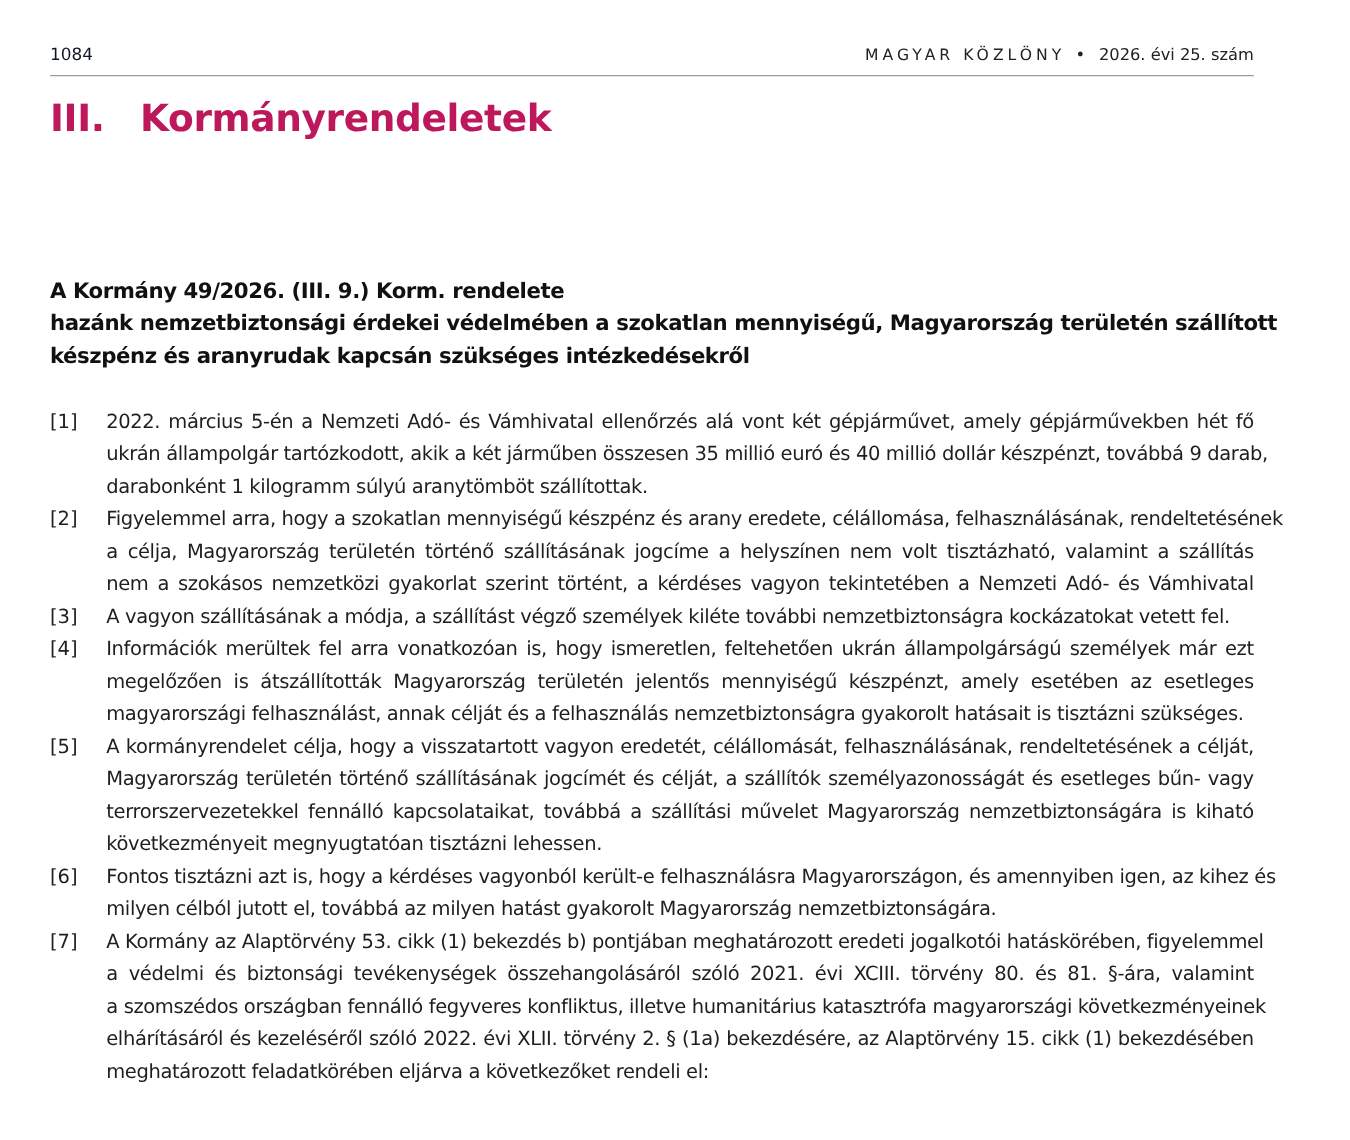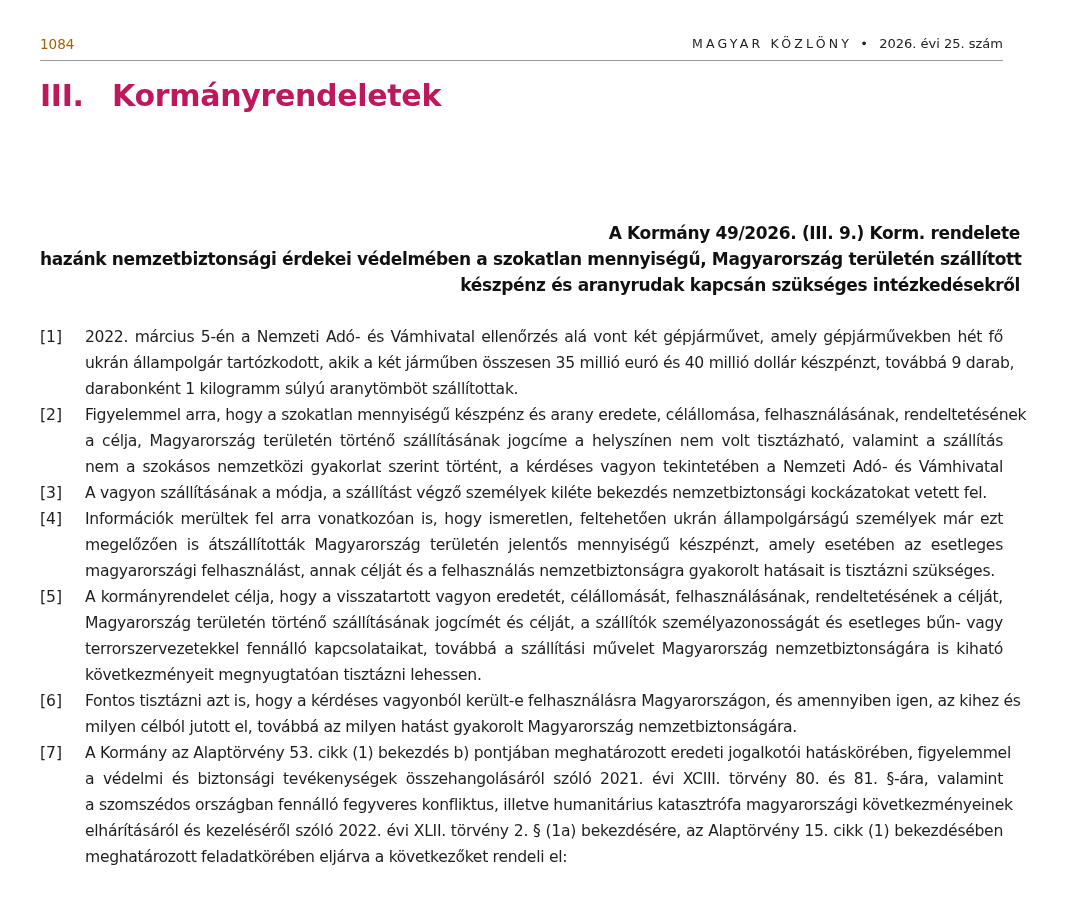--- a/index.html
+++ b/index.html
@@ -5,40 +5,40 @@
   html, body { margin: 0; padding: 0; background: #ffffff; }
   body {
     width: 1080px; height: 912px; overflow: hidden; position: relative;
     font-family: "DejaVu Sans", sans-serif; color: #1a1a1a;
   }
   .header {
     position: absolute; left: 40px; top: 34px; width: 963px; height: 26px;
     border-bottom: 1.5px solid #9a9a9a;
   }
   .page-num {
-    position: absolute; left: 0; top: 2px; font-size: 13.5px; color: #a16207;
+    position: absolute; left: 0; top: 2px; font-size: 13.5px; color: #0f172a;
   }
   .masthead {
     position: absolute; right: 0; top: 2px; font-size: 13px; color: #222;
     white-space: nowrap;
   }
   .masthead .pub { letter-spacing: 3.2px; font-size: 12.5px; }
   .masthead .dot { margin: 0 7px 0 4px; }
   .section-title {
     position: absolute; left: 40px; top: 78px; margin: 0;
     font-size: 30px; font-weight: bold; color: #be185d; white-space: nowrap;
     letter-spacing: -0.3px;
   }
   .section-title .num { display: inline-block; width: 72px; }
   .decree-title {
     position: absolute; left: 40px; top: 220px; width: 980px; margin: 0;
     font-size: 17px; font-weight: bold; line-height: 26px; color: #111;
     letter-spacing: -0.35px;
   }
-  .decree-title div { white-space: nowrap; text-align: right; }
+  .decree-title div { white-space: nowrap; }
   .paras {
     position: absolute; left: 40px; top: 324px; width: 963px;
   }
   .para { display: flex; font-size: 15.6px; line-height: 26px; color: #1e1e1e; }
   .para .pnum { width: 45px; flex: 0 0 45px; }
   .para .ptext { width: 918px; text-align: justify; letter-spacing: -0.3px; }
   .para .ptext span.line { display: block; text-align: justify; text-align-last: justify; white-space: nowrap; }
   .para .ptext span.line.last { text-align-last: left; }
 </style>
 </head>
@@ -76,21 +76,21 @@
       <div class="pnum">[2]</div>
       <div class="ptext">
         <span class="line">Figyelemmel arra, hogy a szokatlan mennyiségű készpénz és arany eredete, célállomása, felhasználásának, rendeltetésének</span>
         <span class="line">a célja, Magyarország területén történő szállításának jogcíme a helyszínen nem volt tisztázható, valamint a szállítás</span>
         <span class="line">nem a szokásos nemzetközi gyakorlat szerint történt, a kérdéses vagyon tekintetében a Nemzeti Adó- és Vámhivatal</span>
       </div>
     </div>
     <div class="para">
       <div class="pnum">[3]</div>
       <div class="ptext">
-        <span class="line last">A vagyon szállításának a módja, a szállítást végző személyek kiléte bekezdés nemzetbiztonsági kockázatokat vetett fel.</span>
+        <span class="line last">A vagyon szállításának a módja, a szállítást végző személyek kiléte további nemzetbiztonságra kockázatokat vetett fel.</span>
       </div>
     </div>
     <div class="para">
       <div class="pnum">[4]</div>
       <div class="ptext">
         <span class="line">Információk merültek fel arra vonatkozóan is, hogy ismeretlen, feltehetően ukrán állampolgárságú személyek már ezt</span>
         <span class="line">megelőzően is átszállították Magyarország területén jelentős mennyiségű készpénzt, amely esetében az esetleges</span>
         <span class="line last">magyarországi felhasználást, annak célját és a felhasználás nemzetbiztonságra gyakorolt hatásait is tisztázni szükséges.</span>
       </div>
     </div>

